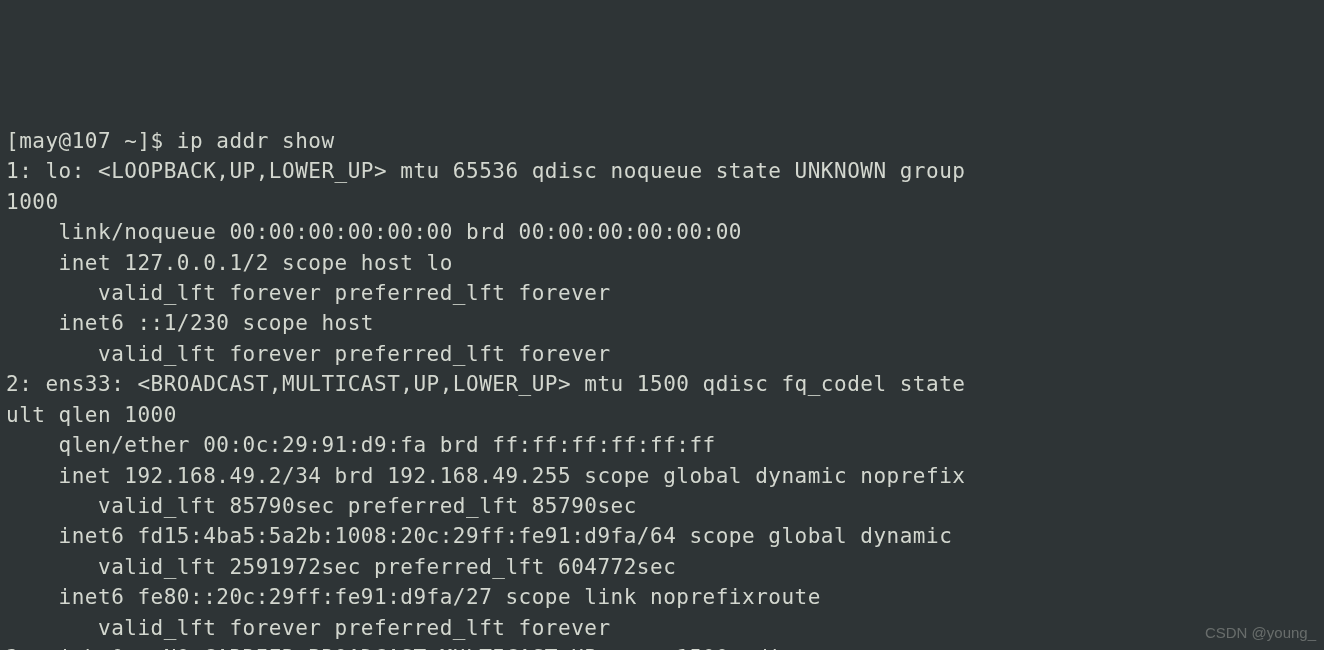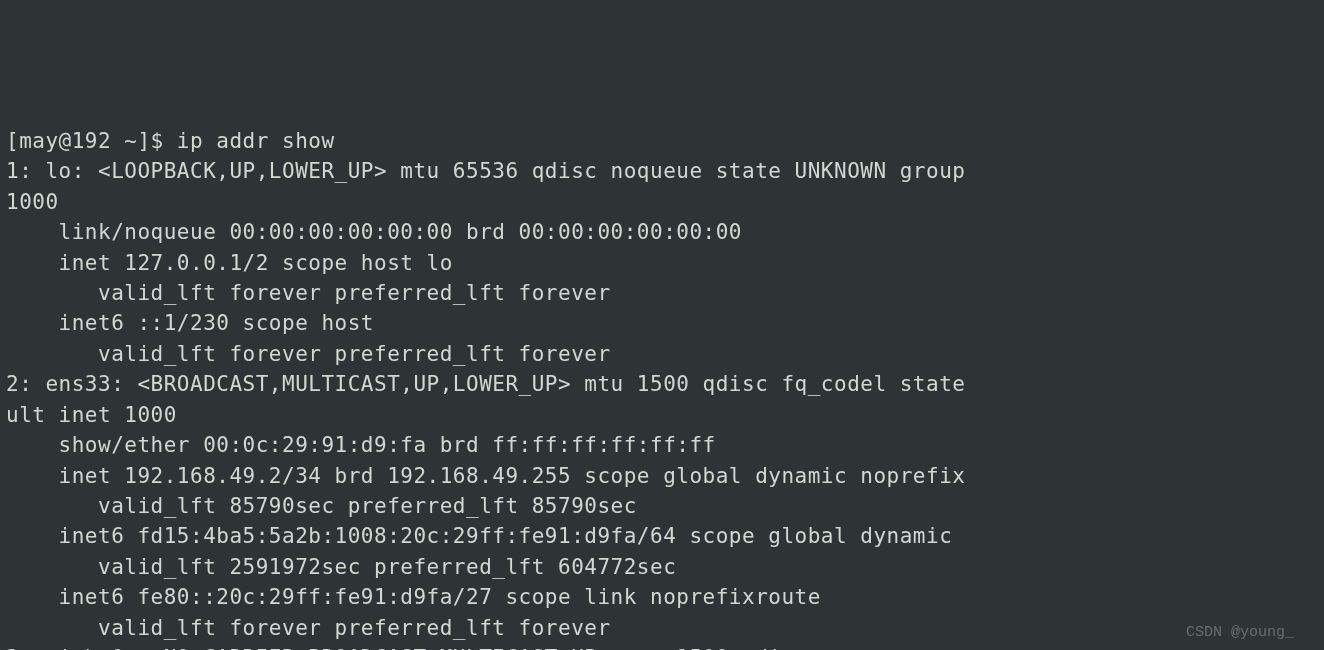--- a/index.html
+++ b/index.html
@@ -16,43 +16,43 @@
       padding: 4px 6px;
       width: 1324px;
       height: 650px;
       overflow: hidden;
       white-space: pre;
       letter-spacing: 0.5px;
     }
     .watermark {
       position: absolute;
       bottom: 6px;
-      right: 30px;
+      right: 8px;
       font-size: 15px;
       color: rgba(211, 215, 207, 0.35);
-      font-family: Liberation Mono, monospace;
+      font-family: Liberation Sans, sans-serif;
       letter-spacing: 0;
     }
   </style>
 </head>
 <body>
 
 
 
-<div><span>[may@192 ~]$ ip addr show</span>
+<div><span>[may@107 ~]$ ip addr show</span>
 <span>1: lo: &lt;LOOPBACK,UP,LOWER_UP&gt; mtu 65536 qdisc noqueue state UNKNOWN group</span>
 <span>1000</span>
 <span>    link/noqueue 00:00:00:00:00:00 brd 00:00:00:00:00:00</span>
 <span>    inet 127.0.0.1/2 scope host lo</span>
 <span>       valid_lft forever preferred_lft forever</span>
 <span>    inet6 ::1/230 scope host </span>
 <span>       valid_lft forever preferred_lft forever</span>
 <span>2: ens33: &lt;BROADCAST,MULTICAST,UP,LOWER_UP&gt; mtu 1500 qdisc fq_codel state</span>
-<span>ult inet 1000</span>
-<span>    show/ether 00:0c:29:91:d9:fa brd ff:ff:ff:ff:ff:ff</span>
+<span>ult qlen 1000</span>
+<span>    qlen/ether 00:0c:29:91:d9:fa brd ff:ff:ff:ff:ff:ff</span>
 <span>    inet 192.168.49.2/34 brd 192.168.49.255 scope global dynamic noprefix</span>
 <span>       valid_lft 85790sec preferred_lft 85790sec</span>
 <span>    inet6 fd15:4ba5:5a2b:1008:20c:29ff:fe91:d9fa/64 scope global dynamic </span>
 <span>       valid_lft 2591972sec preferred_lft 604772sec</span>
 <span>    inet6 fe80::20c:29ff:fe91:d9fa/27 scope link noprefixroute </span>
 <span>       valid_lft forever preferred_lft forever</span>
 <span>3: virbr0: &lt;NO-CARRIER,BROADCAST,MULTICAST,UP&gt; mtu 1500 qdisc noqueue sta</span></div>
 
 <div class="watermark">CSDN @young_</div>
 

